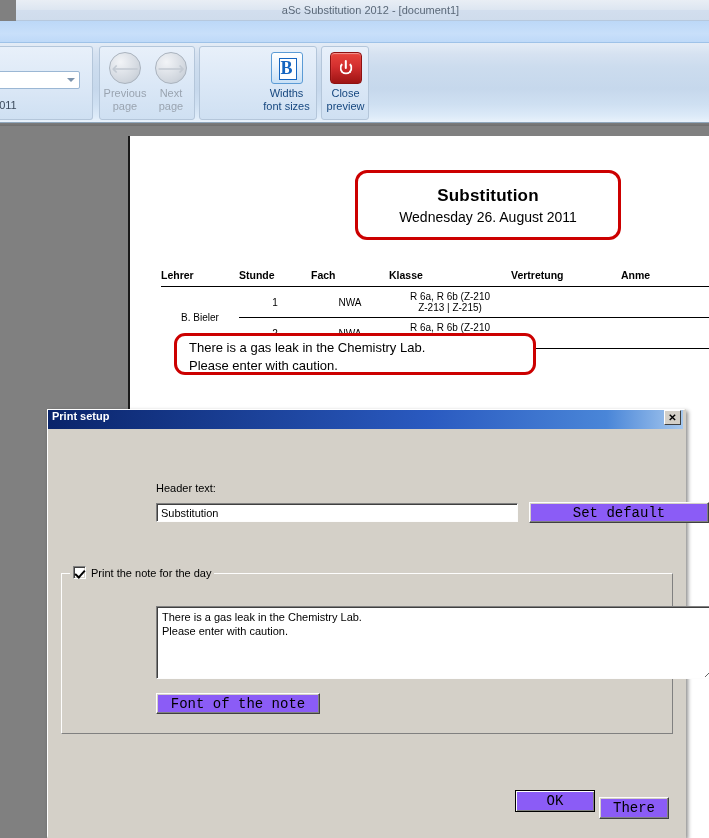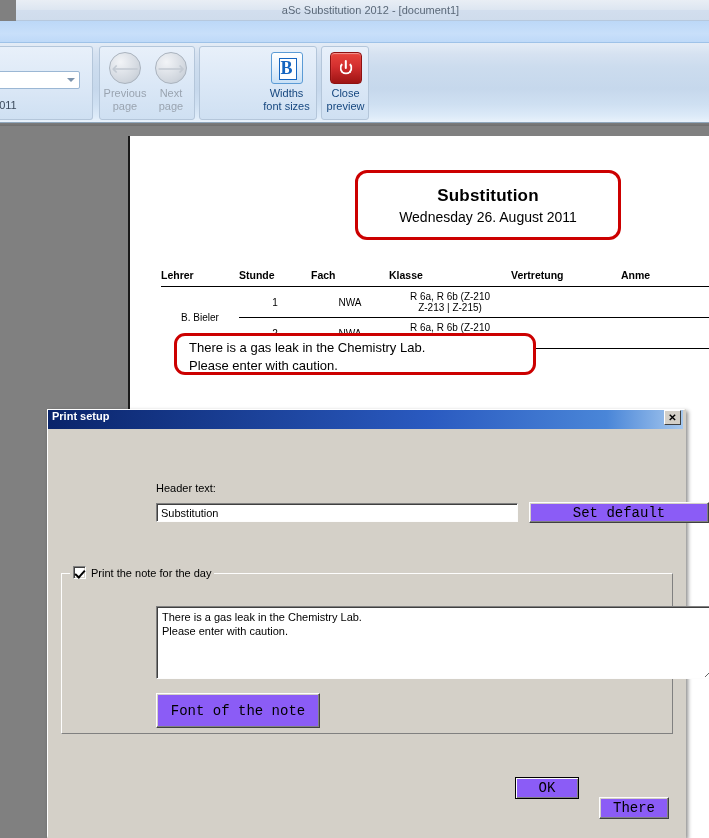--- a/index.html
+++ b/index.html
@@ -272,22 +272,22 @@
     background: #8b5cf6;
     border: 1px solid #fdfdfd;
     border-right-color: #404040; border-bottom-color: #404040;
     box-shadow: inset -1px -1px 0 #808080, inset 1px 1px 0 #d4d0c8;
     font-size: 14px; color: #000;
     display: flex; align-items: center; justify-content: center;
     font-family: Liberation Mono, monospace;
     cursor: default;
   }
   #btn-set-default { left: 481px; top: 92px; width: 180px; height: 21px; }
-  #btn-font-note   { left: 108px; top: 283px; width: 164px; height: 35px; }
-  #btn-ok     { left: 467px; top: 367px; width: 64px; height: 22px; }
+  #btn-font-note   { left: 108px; top: 283px; width: 164px; height: 21px; }
+  #btn-ok     { left: 467px; top: 380px; width: 80px; height: 22px; }
   #btn-cancel { left: 551px; top: 387px; width: 70px; height: 22px; }
   #btn-ok { border: 1px solid #000; box-shadow: inset 1px 1px 0 #fdfdfd, inset -1px -1px 0 #808080; }
 
   .textarea {
     position: absolute; left: 108px; top: 196px; width: 558px; height: 73px;
     background: #fff;
     border: 1px solid #808080;
     border-right-color: #fdfdfd; border-bottom-color: #fdfdfd;
     box-shadow: inset 1px 1px 0 #404040;
     padding: 3px 5px;

